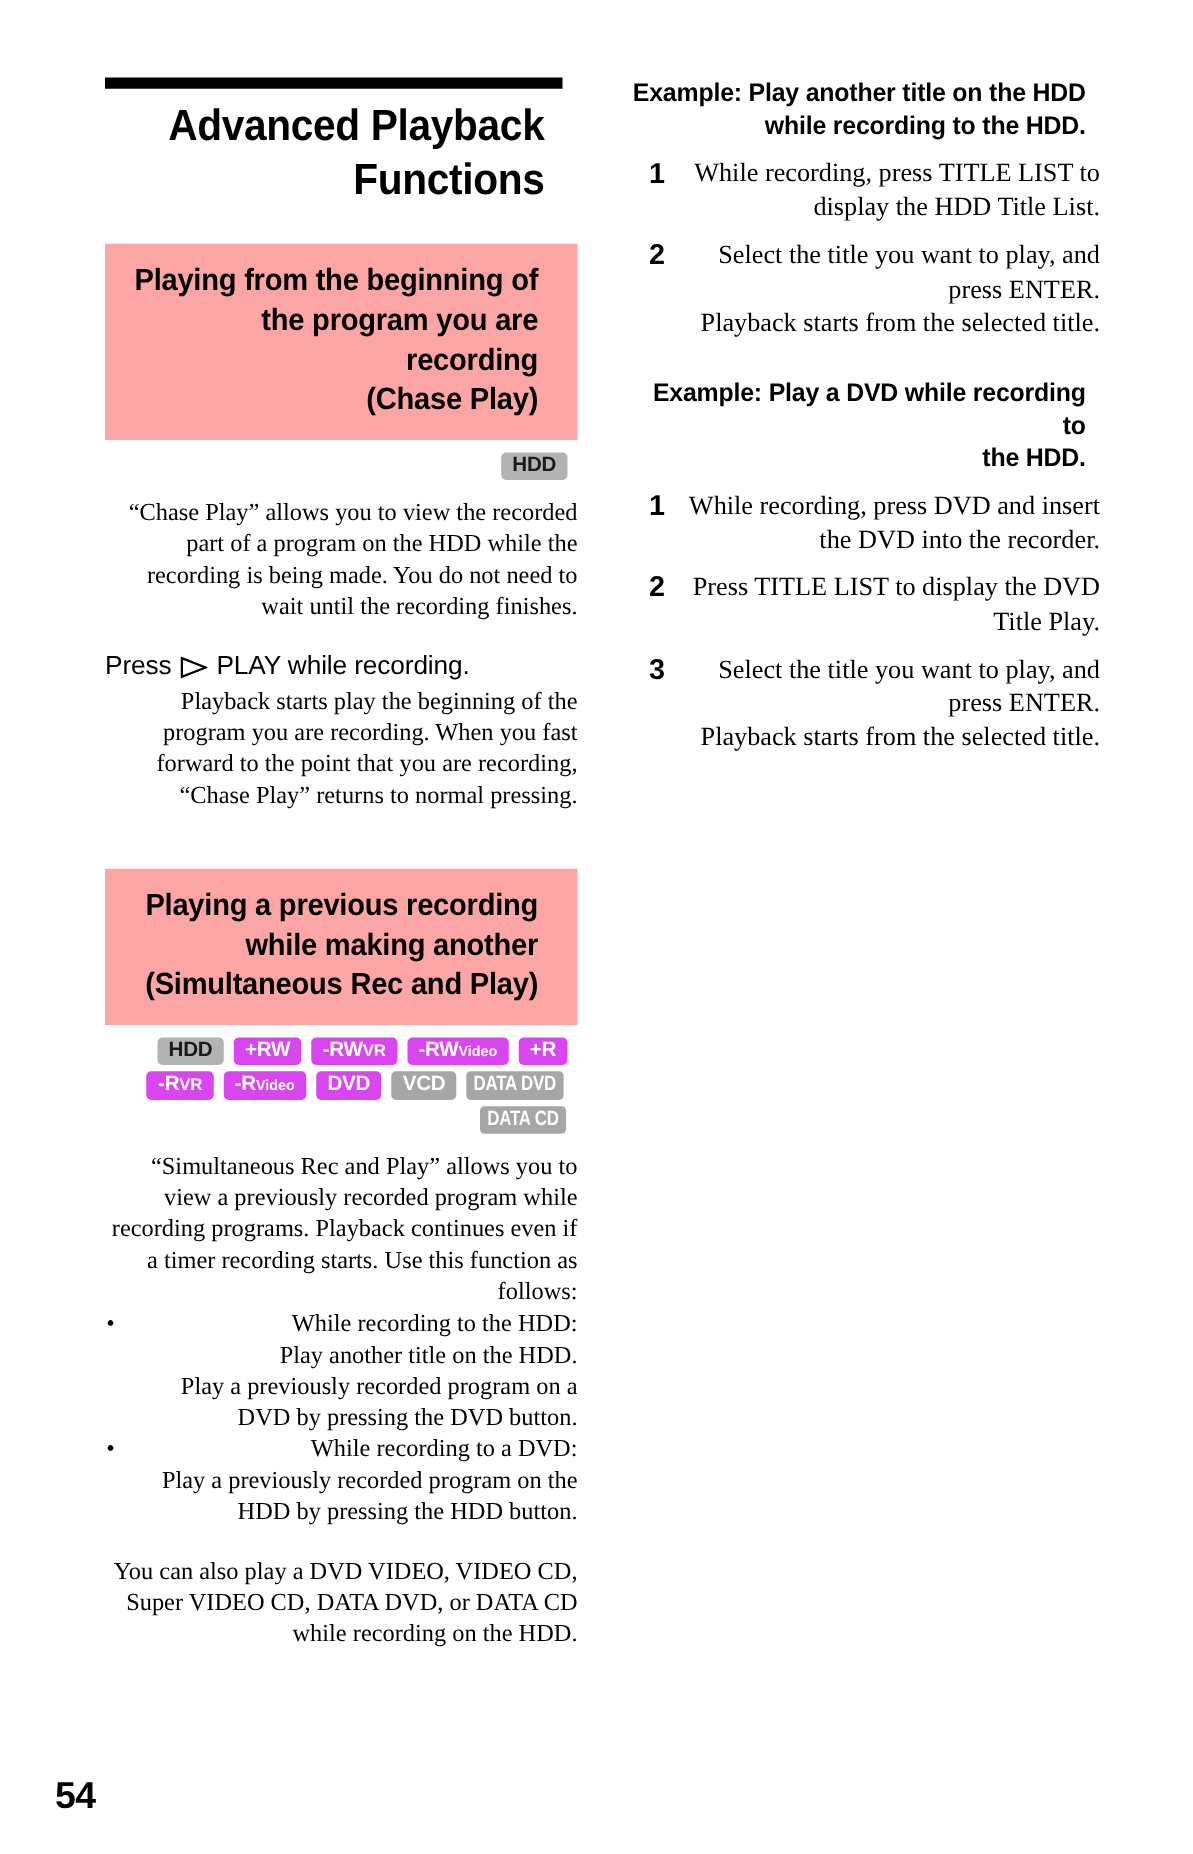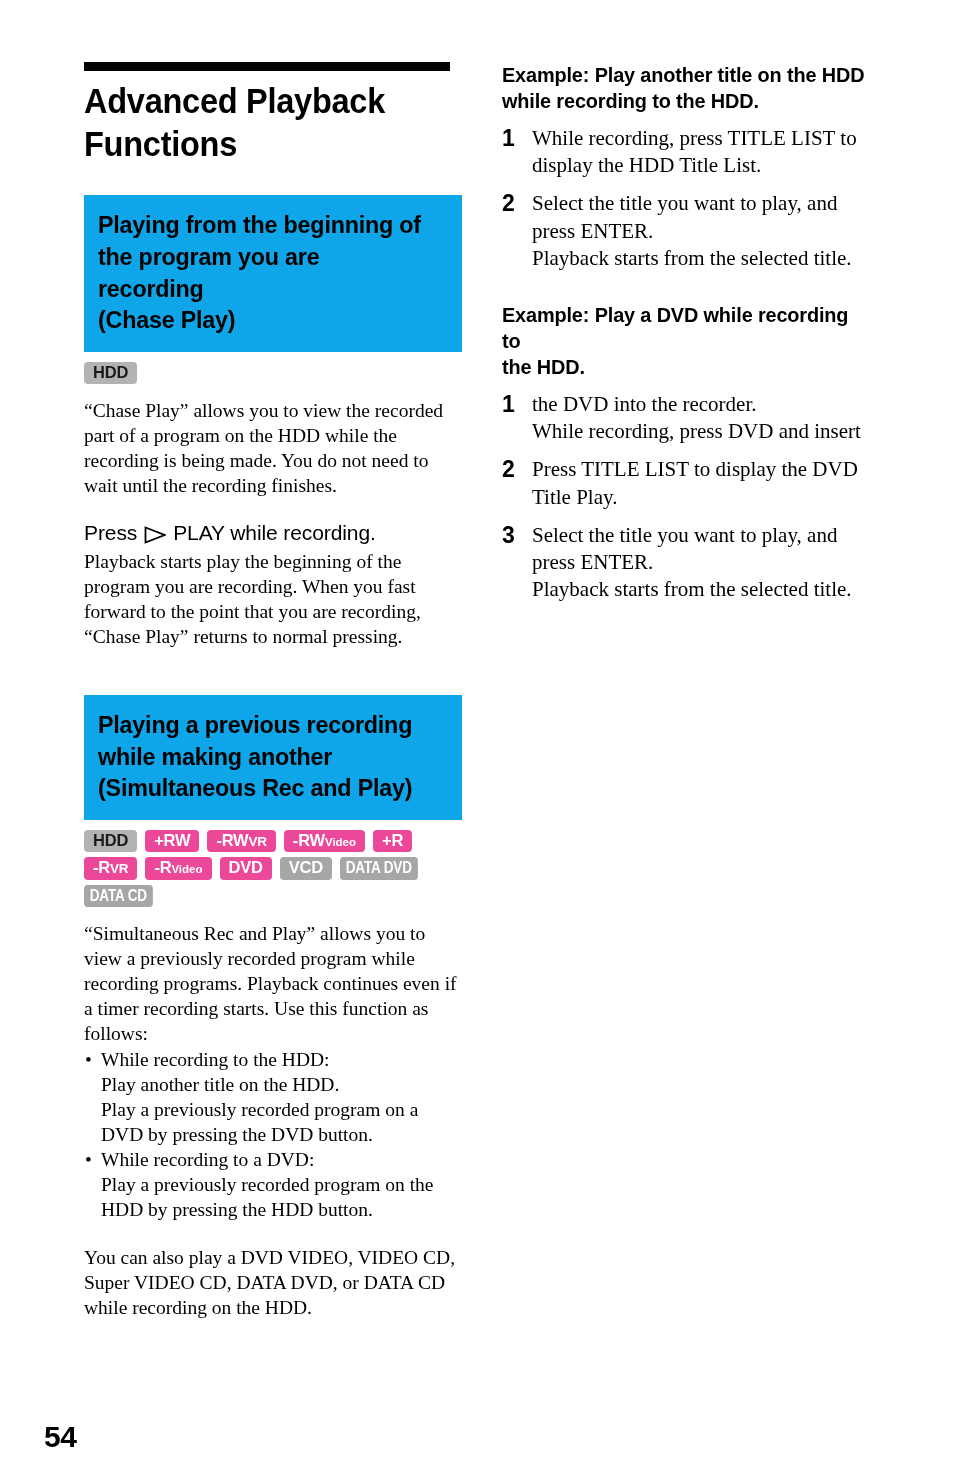--- a/index.html
+++ b/index.html
@@ -14,20 +14,21 @@
     font-family: "Liberation Serif", "DejaVu Serif", serif;
     color: #000000;
     overflow: hidden;
   }
 
   .page {
     position: absolute;
     left: 0; top: 0;
     width: 954px;
     height: 1415px;
+    text-align: right;
   }
 
   
   .col-left {
     position: absolute;
     left: 84px;
     top: 62px;
     width: 378px;
   }
   .col-right {
@@ -51,21 +52,21 @@
     line-height: 1.22;
     letter-spacing: -0.3px;
     margin: 0 0 0 0;
     color: #000;
     transform: scaleX(0.93);
     transform-origin: left top;
   }
 
   
   .section-head {
-    background: #0ea5e9;
+    background: #fca5a5;
     padding: 14px 14px 16px 14px;
     box-sizing: border-box;
     width: 378px;
   }
   .section-head .sh-text {
     font-family: "Liberation Sans Narrow", "Liberation Sans", sans-serif;
     font-weight: bold;
     font-size: 24.5px;
     line-height: 1.29;
     letter-spacing: -0.2px;
@@ -83,21 +84,21 @@
     margin-bottom: 5px;
     white-space: nowrap;
   }
   .badge {
     display: inline-block;
     vertical-align: middle;
     border-radius: 4px;
     font-family: "Liberation Sans Narrow", "Liberation Sans", sans-serif;
     font-weight: bold;
     color: #ffffff;
-    background: #ec4899;
+    background: #d946ef;
     padding: 2px 9px 3px 9px;
     font-size: 16.5px;
     line-height: 1.05;
     margin-right: 8px;
     letter-spacing: -0.2px;
   }
   .badge.light {
     background: #b3b3b3;
     color: #1a1a1a;
   }
@@ -350,22 +351,22 @@
     </div>
 
     <div class="example-head second">
       <span>Example: Play a DVD while recording to</span><br>
       <span>the HDD.</span>
     </div>
 
     <div class="step">
       <div class="step-num">1</div>
       <div class="step-body">
+        <span class="line">While recording, press DVD and insert</span>
         <span class="line">the DVD into the recorder.</span>
-        <span class="line">While recording, press DVD and insert</span>
       </div>
     </div>
 
     <div class="step">
       <div class="step-num">2</div>
       <div class="step-body">
         <span class="line">Press TITLE LIST to display the DVD</span>
         <span class="line">Title Play.</span>
       </div>
     </div>

